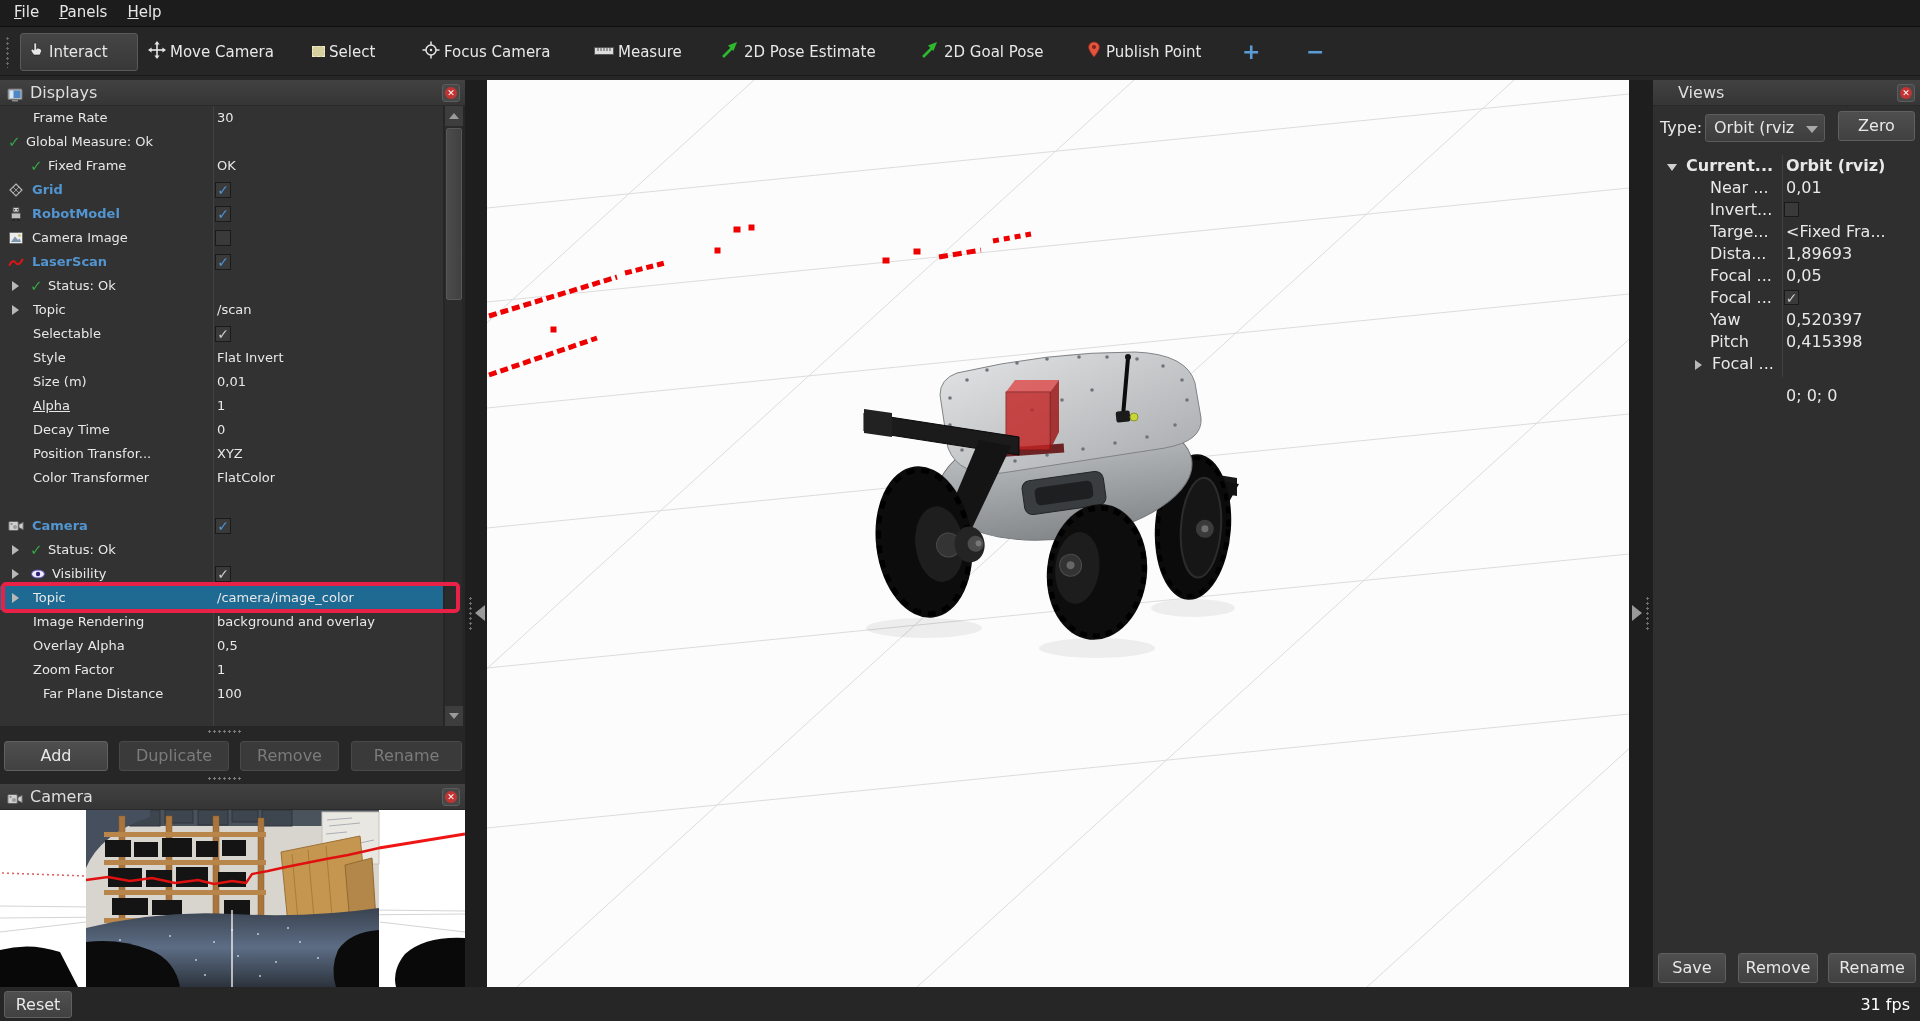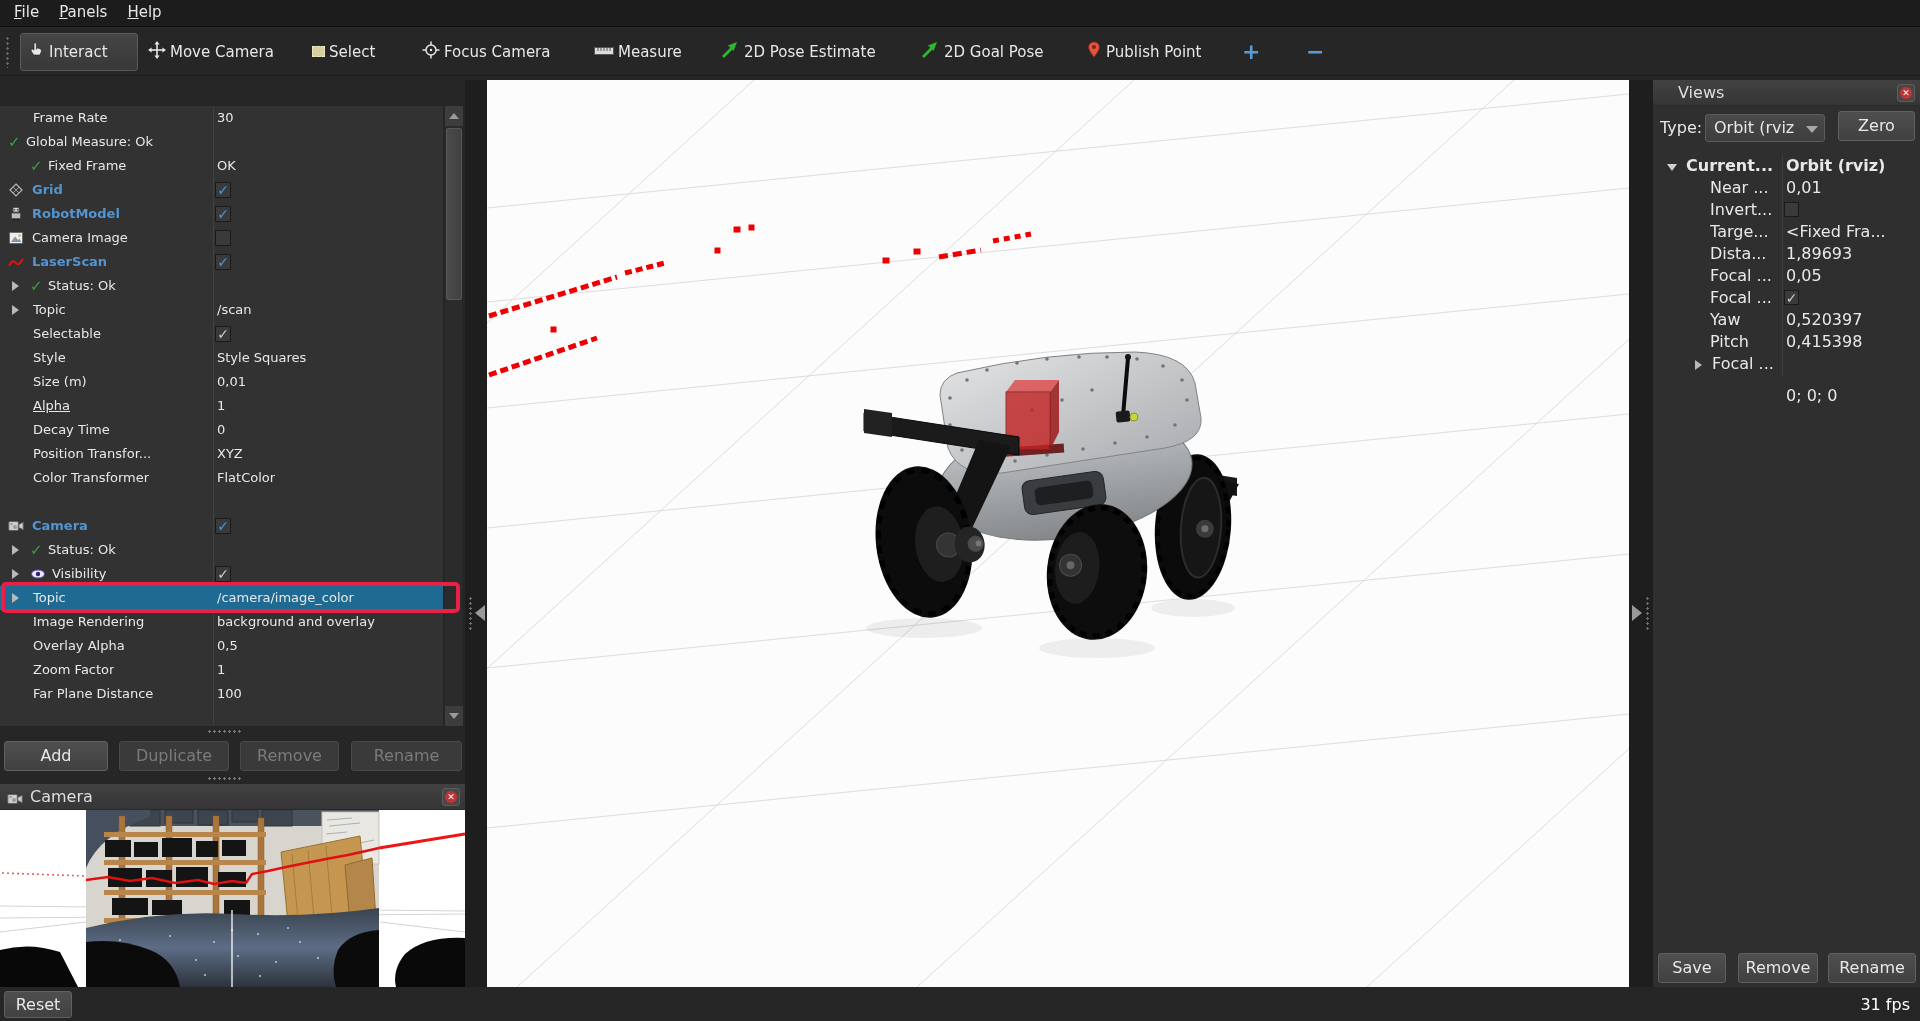--- a/index.html
+++ b/index.html
@@ -223,20 +223,34 @@
 
     <div class="tb-item" style="left:1236px;">
       <span class="tb-plus">+</span>
     </div>
     <div class="tb-item" style="left:1300px;">
       <span class="tb-minus">−</span>
     </div>
     <div class="tb-drop"></div>
   </div>
 
+  <div class="panel-title" style="left:0;top:80px;width:465px;">
+    <span class="ttl-icon">
+      <svg width="16" height="16" viewBox="0 0 16 16">
+          <rect x="1" y="2" width="14" height="10.5" rx="1" fill="#b9b9b9" stroke="#6e6e6e"></rect>
+          <rect x="2.5" y="3.5" width="11" height="7.5" fill="#4f86c6"></rect>
+          <rect x="2.5" y="3.5" width="4" height="7.5" fill="#d8e6f4"></rect>
+          <rect x="5" y="13" width="6" height="1.5" fill="#8a8a8a"></rect>
+        </svg>
+    </span>
+    <span class="ttl-text">Displays</span>
+    <span class="closebtn">
+        <span class="dot"></span>
+      </span>
+  </div>
 
   <div id="displays-tree">
     <div class="vdivider" style="left:213px;height:620px;"></div>
   <div class="trow" style="top: 0px; height: 24px; line-height: 24px;">
         <span class="tname" style="left: 33px; max-width: 180px;">Frame Rate</span>
         <span class="tval" style="left: 217px; max-width: 222px;">30</span>
       </div>
       <div class="trow" style="top: 24px; height: 24px; line-height: 24px;">
         <span class="gcheck" style="left: 8px;"></span>
         <span class="tname" style="left: 26px; max-width: 187px;">Global Measure: Ok</span>
@@ -299,21 +313,21 @@
         <span class="arr right" style="left: 12px;"></span>
         <span class="tname" style="left: 33px; max-width: 180px;">Topic</span>
         <span class="tval" style="left: 217px; max-width: 222px;">/scan</span>
       </div>
       <div class="trow" style="top: 216px; height: 24px; line-height: 24px;">
         <span class="tname" style="left: 33px; max-width: 180px;">Selectable</span>
         <span class="cb cb-white" style="left: 215px;"></span>
       </div>
       <div class="trow" style="top: 240px; height: 24px; line-height: 24px;">
         <span class="tname" style="left: 33px; max-width: 180px;">Style</span>
-        <span class="tval" style="left: 217px; max-width: 222px;">Style Squares</span>
+        <span class="tval" style="left: 217px; max-width: 222px;">Flat Invert</span>
       </div>
       <div class="trow" style="top: 264px; height: 24px; line-height: 24px;">
         <span class="tname" style="left: 33px; max-width: 180px;">Size (m)</span>
         <span class="tval" style="left: 217px; max-width: 222px;">0,01</span>
       </div>
       <div class="trow" style="top: 288px; height: 24px; line-height: 24px;">
         <span class="tname" style="left: 33px; max-width: 180px; text-decoration: underline;">Alpha</span>
         <span class="tval" style="left: 217px; max-width: 222px;">1</span>
       </div>
       <div class="trow" style="top: 312px; height: 24px; line-height: 24px;">
@@ -367,21 +381,21 @@
       </div>
       <div class="trow" style="top: 528px; height: 24px; line-height: 24px;">
         <span class="tname" style="left: 33px; max-width: 180px;">Overlay Alpha</span>
         <span class="tval" style="left: 217px; max-width: 222px;">0,5</span>
       </div>
       <div class="trow" style="top: 552px; height: 24px; line-height: 24px;">
         <span class="tname" style="left: 33px; max-width: 180px;">Zoom Factor</span>
         <span class="tval" style="left: 217px; max-width: 222px;">1</span>
       </div>
       <div class="trow" style="top: 576px; height: 24px; line-height: 24px;">
-        <span class="tname" style="left: 33px; max-width: 180px;">Far Plane Distance</span>
+        <span class="tname" style="left: 43px; max-width: 180px;">Far Plane Distance</span>
         <span class="tval" style="left: 217px; max-width: 222px;">100</span>
       </div>
     </div>
   <div id="topic-highlight-box"></div>
 
   <div id="d-scrollbar">
     <div class="sb-btn" style="top:0;">
         <span class="tri-up"></span>
       </div>
     <div id="d-thumb"></div>

